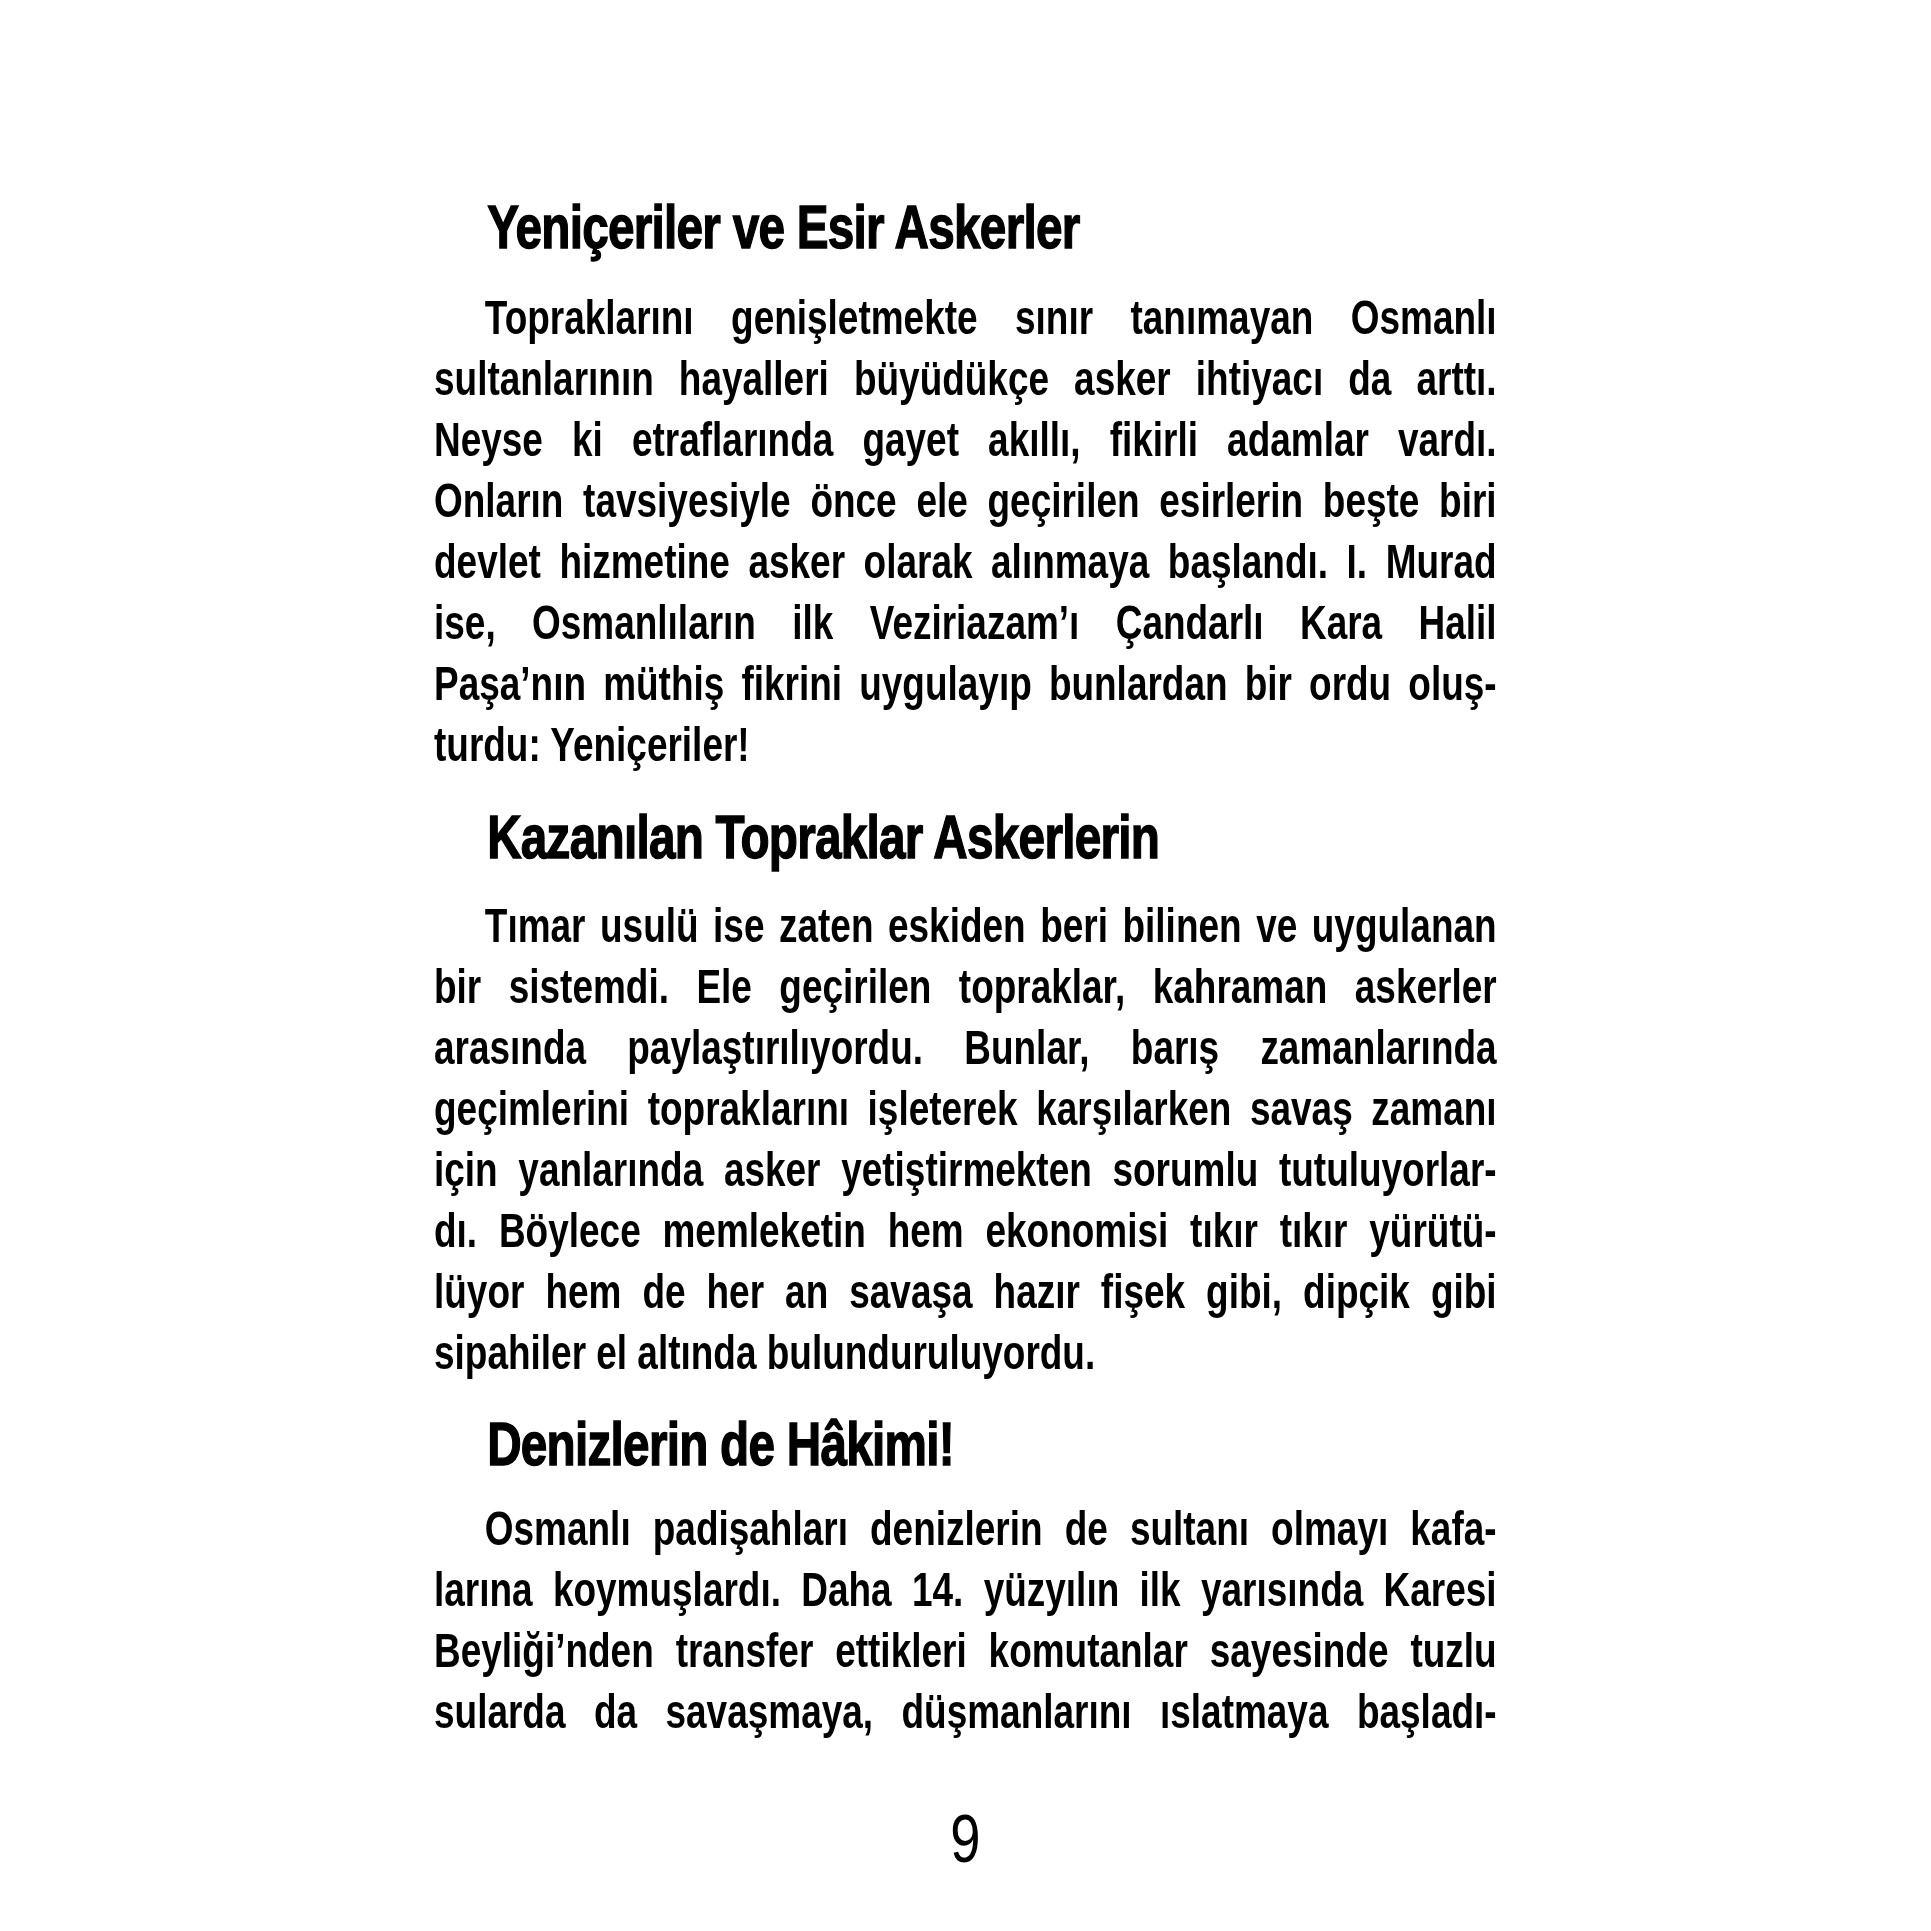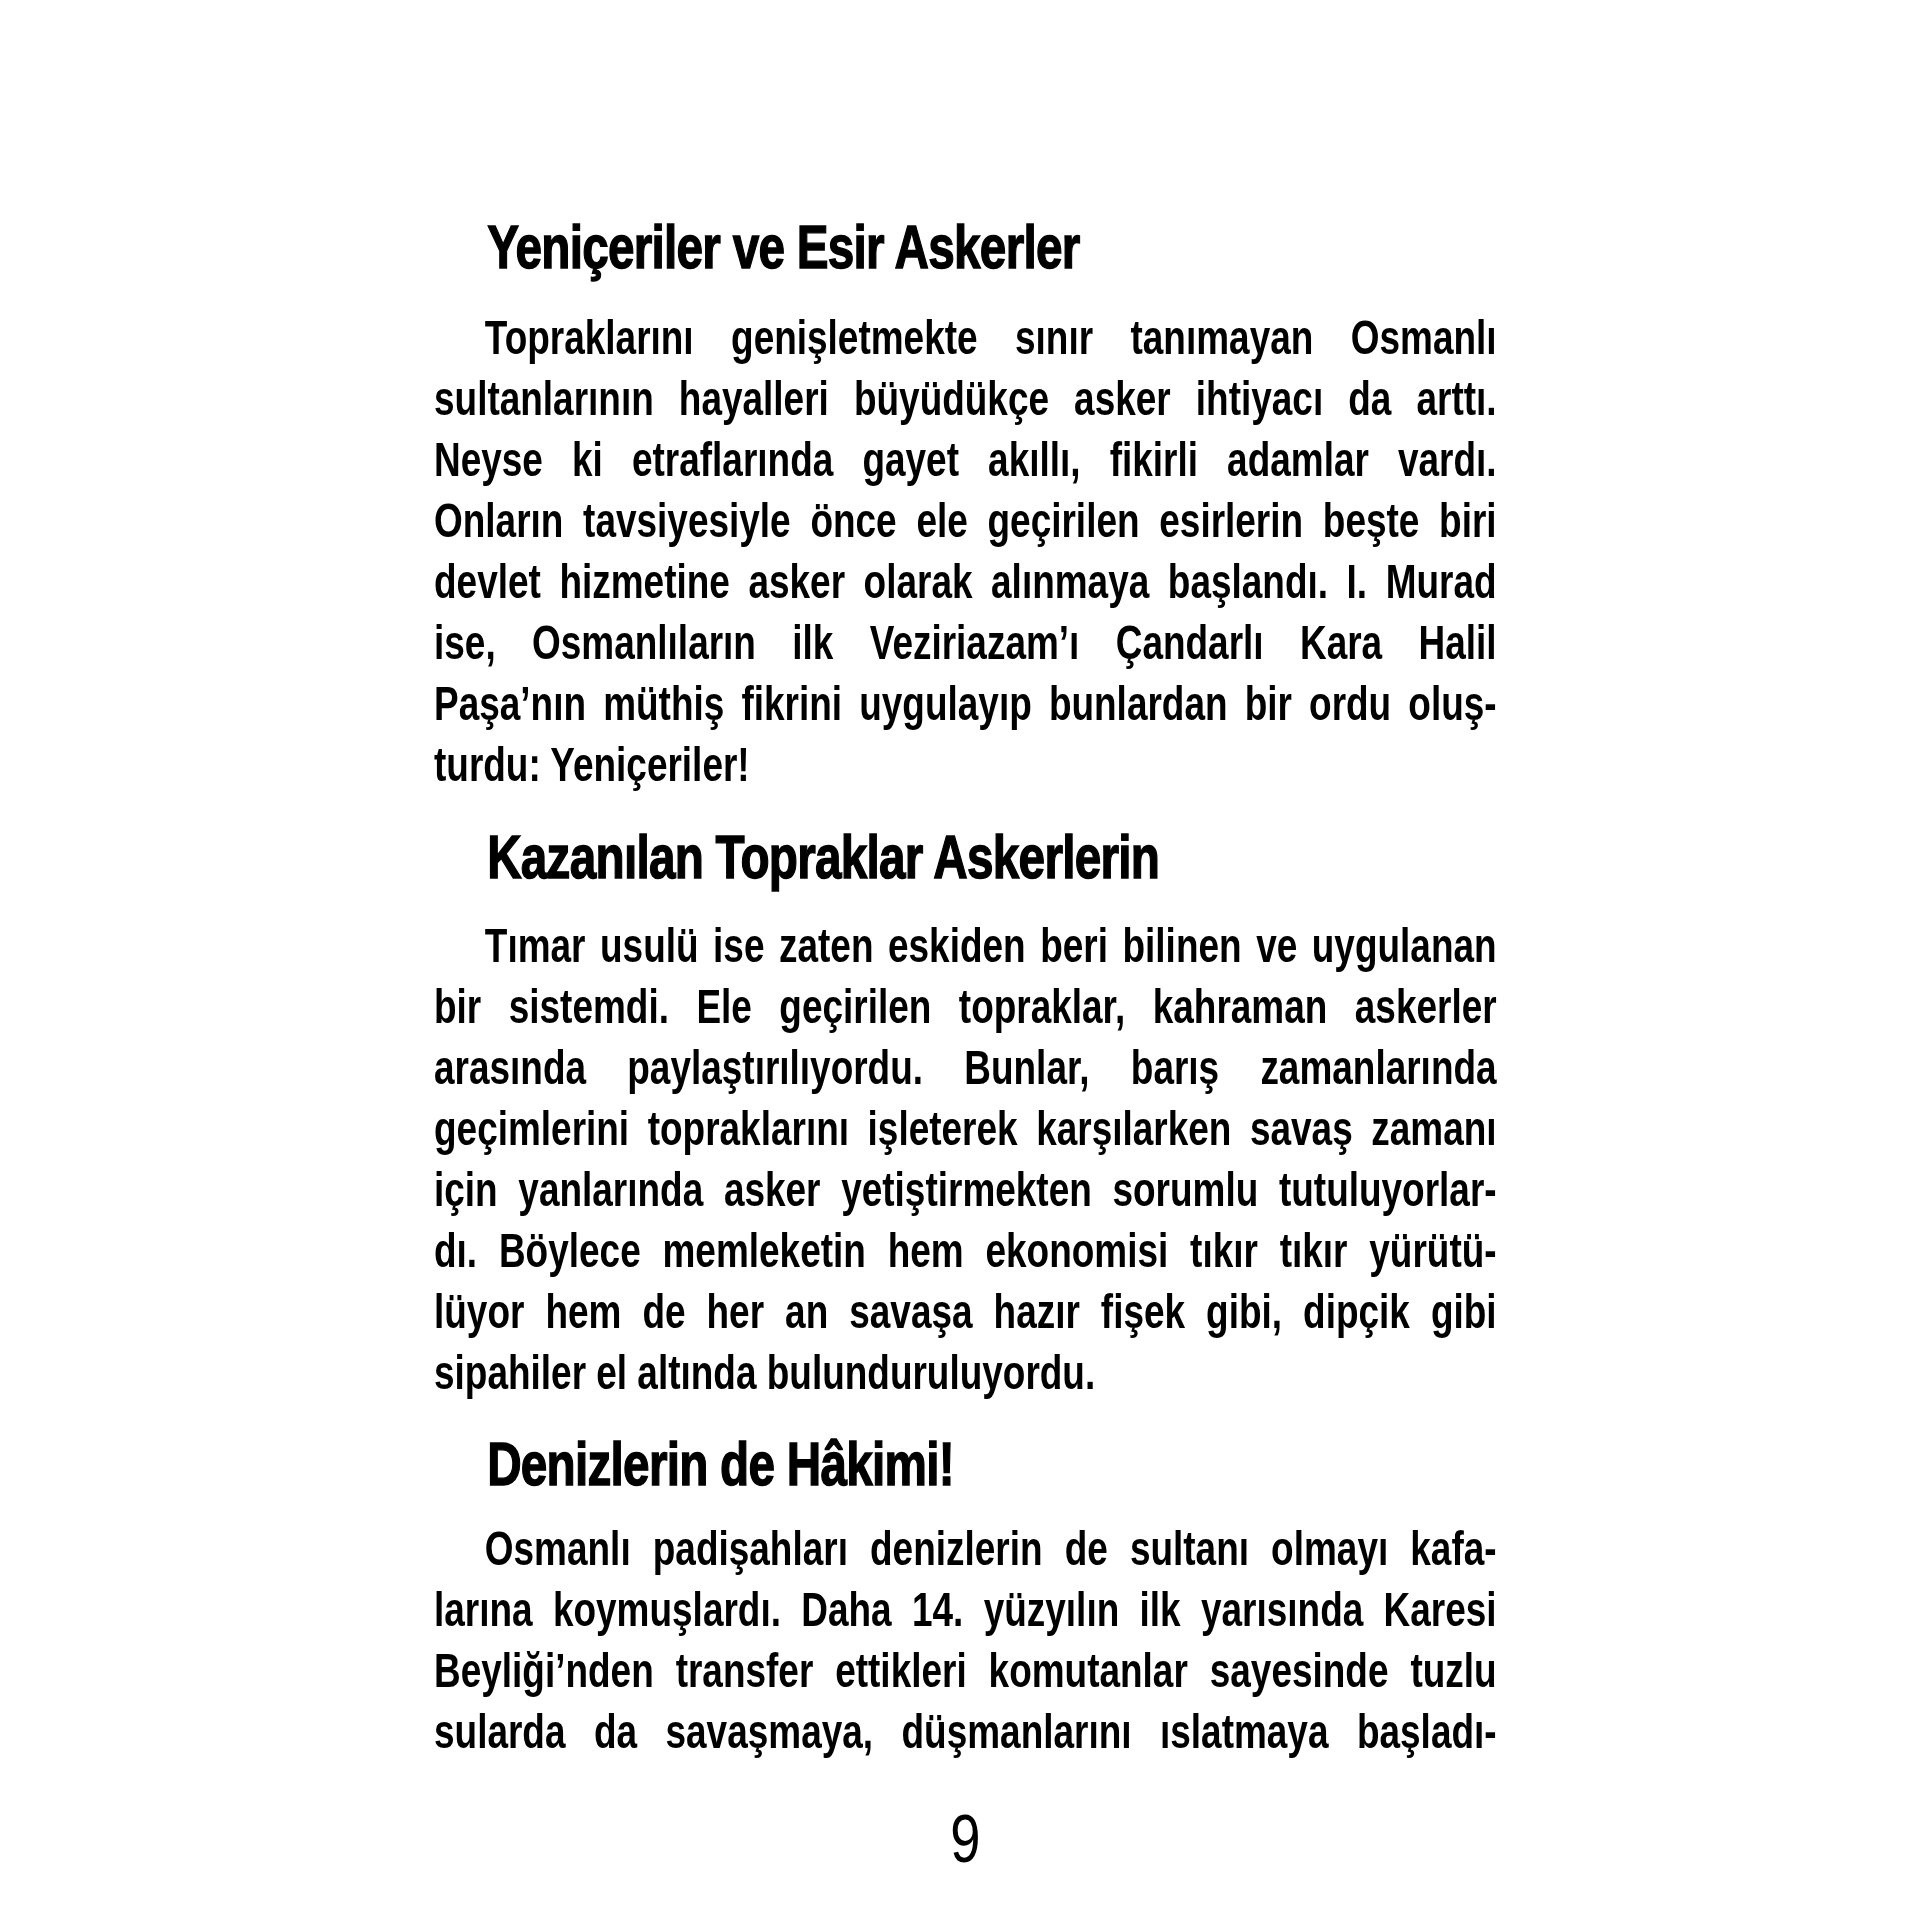--- a/index.html
+++ b/index.html
@@ -14,21 +14,20 @@
     background: #ffffff;
     color: #000000;
     font-family: "Liberation Sans", sans-serif;
     overflow: hidden;
   }
   .content {
     position: absolute;
     left: 434px;
     top: 0;
     width: 1062px;
-    margin-top: 20px;
   }
   
   .heading {
     width: 1380px;
     transform: scaleX(0.77);
     transform-origin: 0 0;
     font-size: 62px;
     line-height: 62px;
     font-weight: bold;
     letter-spacing: -1px;

